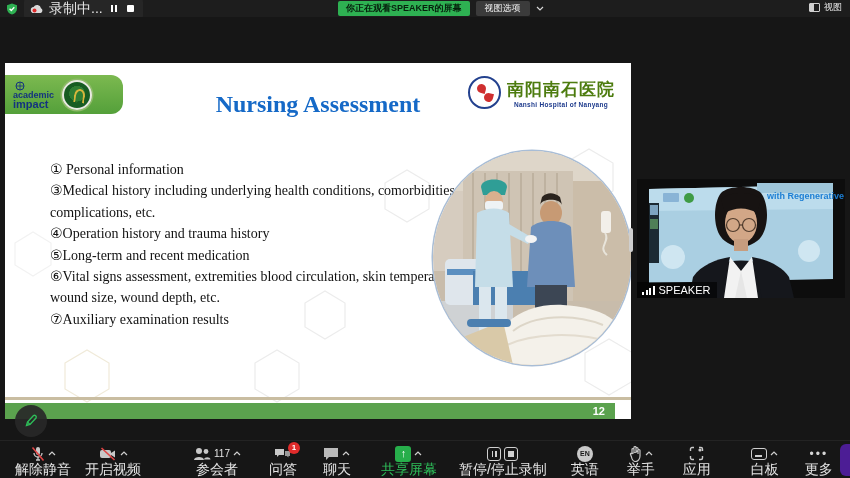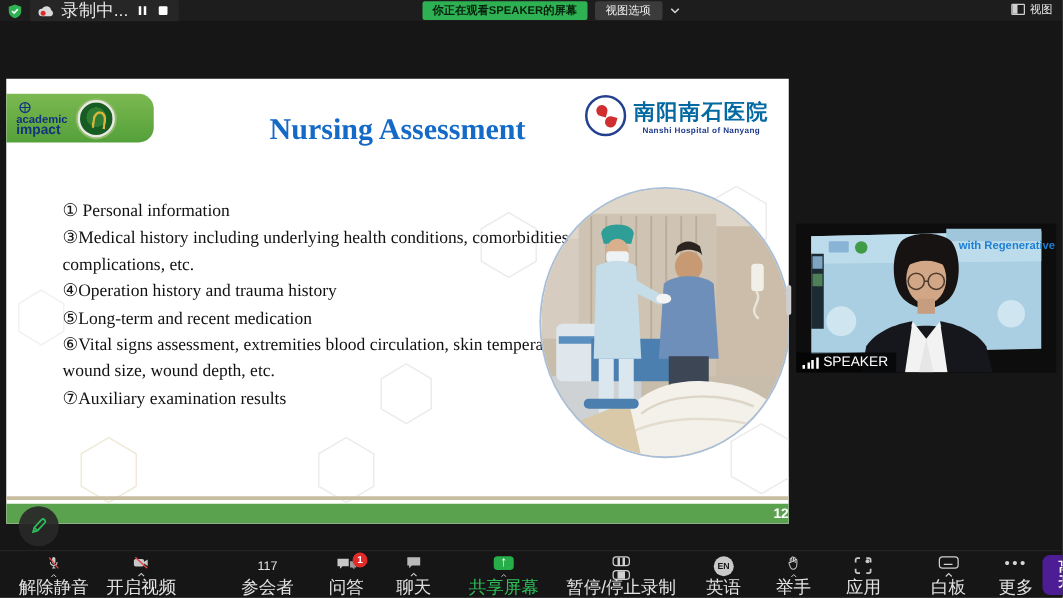--- a/index.html
+++ b/index.html
@@ -51,31 +51,31 @@
        font-family:"Liberation Serif","DejaVu Serif",serif; font-weight:bold;
        font-size:24px; color:#1569c7; }
   .hosp-logo { position:absolute; right:16px; top:13px; display:flex; align-items:center; gap:6px; }
   .hosp-circle { width:33px; height:33px; border-radius:50%; background:#fff; border:2px solid #23418e; position:relative; }
   .hosp-circle::before { content:""; position:absolute; left:7px; top:6px; width:9px; height:9px;
        background:#cf2f2f; border-radius:50% 50% 0 50%; transform:rotate(15deg); }
   .hosp-circle::after { content:""; position:absolute; right:6px; bottom:5px; width:9px; height:9px;
        background:#cf2f2f; border-radius:50% 0 50% 50%; transform:rotate(15deg); }
   .hosp-text { display:flex; flex-direction:column; align-items:center; }
   .hosp-cn { font-family:"Liberation Serif","DejaVu Serif",serif; font-weight:bold;
-             font-size:17px; color:#0369a1; letter-spacing:1px; }
+             font-size:17px; color:#4d7c0f; letter-spacing:1px; }
   .hosp-en { font-size:6.5px; color:#1d3a8c; font-weight:bold; letter-spacing:.3px; }
   .slide-body { position:absolute; left:45px; top:96px; width:400px;
        font-family:"Liberation Serif","DejaVu Serif","DejaVu Sans",serif;
        font-size:14px; color:#111; }
   .slide-body .line { height:21.4px; line-height:21.4px; white-space:nowrap; }
   .photo-circle { position:absolute; left:428px; top:88px; width:198px; height:214px;
        border-radius:50%; overflow:hidden; box-shadow:0 0 0 1.5px #a8bdd6; }
   .tan-line { position:absolute; left:0; right:0; top:334px; height:2.5px; background:#c9bda1; }
-  .page-bar { position:absolute; left:0; right:0; top:340px; height:16px; background:#5ba24e;
-       display:flex; align-items:center; justify-content:flex-end; }
+  .page-bar { position:absolute; left:0; right:16px; top:340px; height:16px; background:#5ba24e;
+       display:flex; align-items:center; justify-content:flex-end; padding-right:10px; }
   .page-num { color:#fff; font-size:11px; font-weight:bold; }
 
   .annot-btn { position:absolute; left:15px; top:388px; width:32px; height:32px; border-radius:50%;
        background:rgba(40,40,40,.92); border:none; display:flex; align-items:center; justify-content:center; }
   .divider-handle { position:absolute; left:629px; top:211px; width:4px; height:24px;
        background:#cfcfcf; border-radius:2px; }
 
   
   .speaker-thumb { position:absolute; left:637px; top:162px; width:208px; height:119px;
        background:#0c0c0c; overflow:hidden; }
@@ -85,21 +85,21 @@
   .sig-bars { display:flex; align-items:flex-end; gap:1.5px; height:9px; }
   .sig-bars i { display:block; width:2px; background:#fff; }
   .sig-bars i:nth-child(1){height:3px;} .sig-bars i:nth-child(2){height:5px;}
   .sig-bars i:nth-child(3){height:7px;} .sig-bars i:nth-child(4){height:9px;}
 
   
   .toolbar { position:absolute; left:0; bottom:0; width:850px; height:38px; background:#161616;
        border-top:1px solid #232323; display:flex; align-items:center; padding:0 8px; }
   .tb-item { display:flex; flex-direction:column; align-items:center; justify-content:center;
        gap:2px; height:38px; padding:0 7px; position:relative; }
-  .tb-item .icon-row { display:flex; align-items:center; gap:3px; height:17px;flex-direction:column; }
+  .tb-item .icon-row { display:flex; align-items:center; gap:3px; height:17px; }
   .tb-item .lbl { font-size:14px; color:#e3e3e3; line-height:10px; white-space:nowrap; }
   .tb-item.active .lbl { color:#2ebd59; }
   .chev { width:8px; height:5px; }
   .count-txt { color:#e3e3e3; font-size:10px; }
   .badge { position:absolute; top:1px; right:4px; min-width:12px; height:12px; border-radius:6px;
        background:#e02b2b; color:#fff; font-size:8px; font-weight:bold; display:flex;
        align-items:center; justify-content:center; padding:0 3px; }
   .share-sq { width:16px; height:16px; border-radius:3px; background:#27ae4b; color:#fff;
        display:flex; align-items:center; justify-content:center; font-size:11px; font-weight:bold; line-height:1; }
   .rec-sq { width:14px; height:14px; border:1.4px solid #d0d0d0; border-radius:3px;

